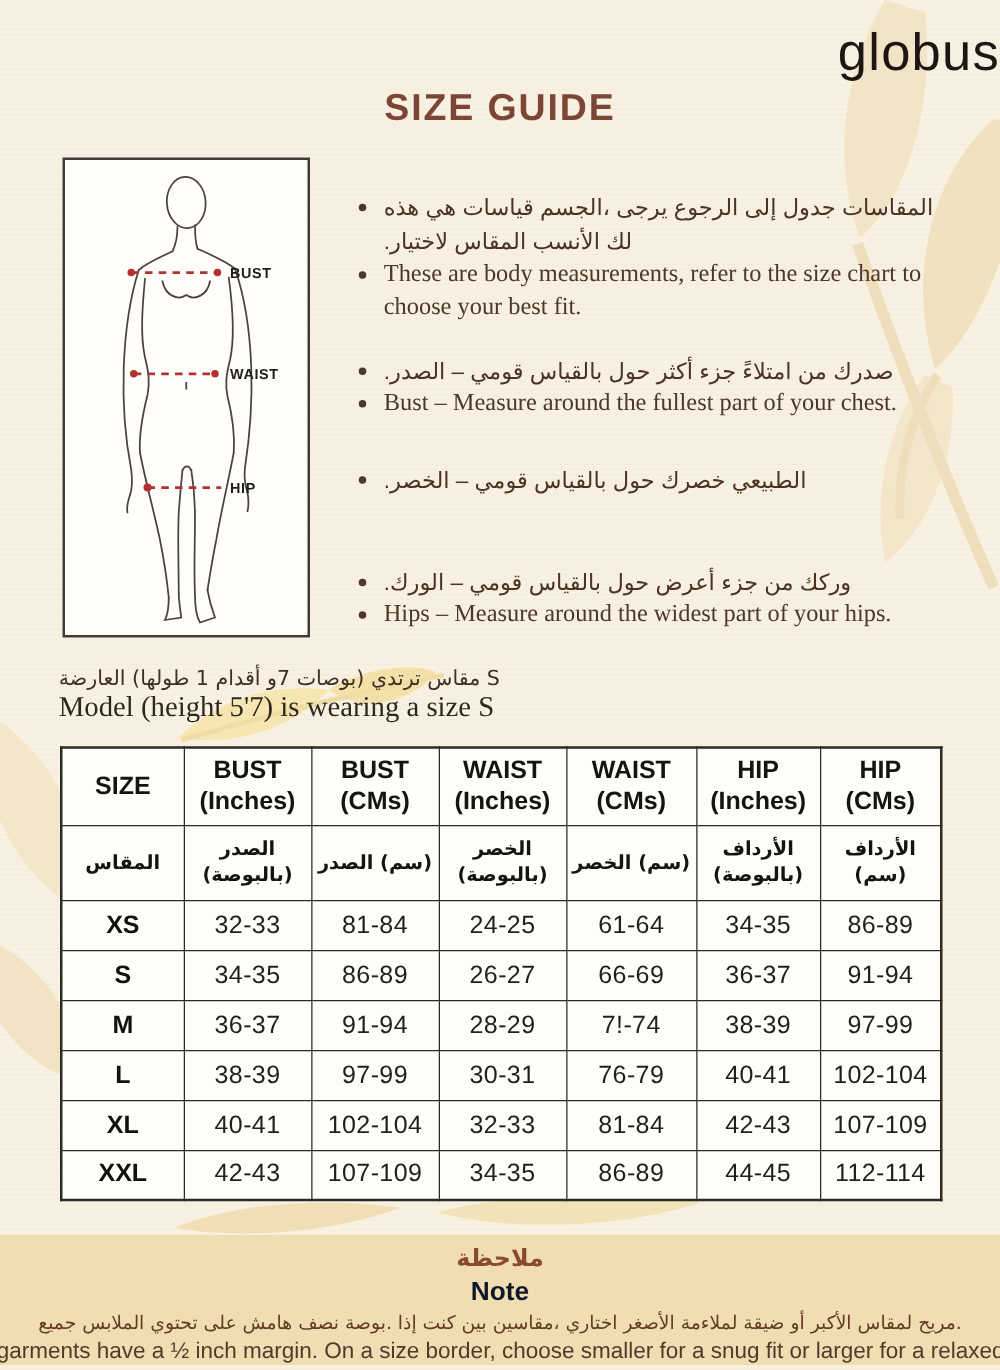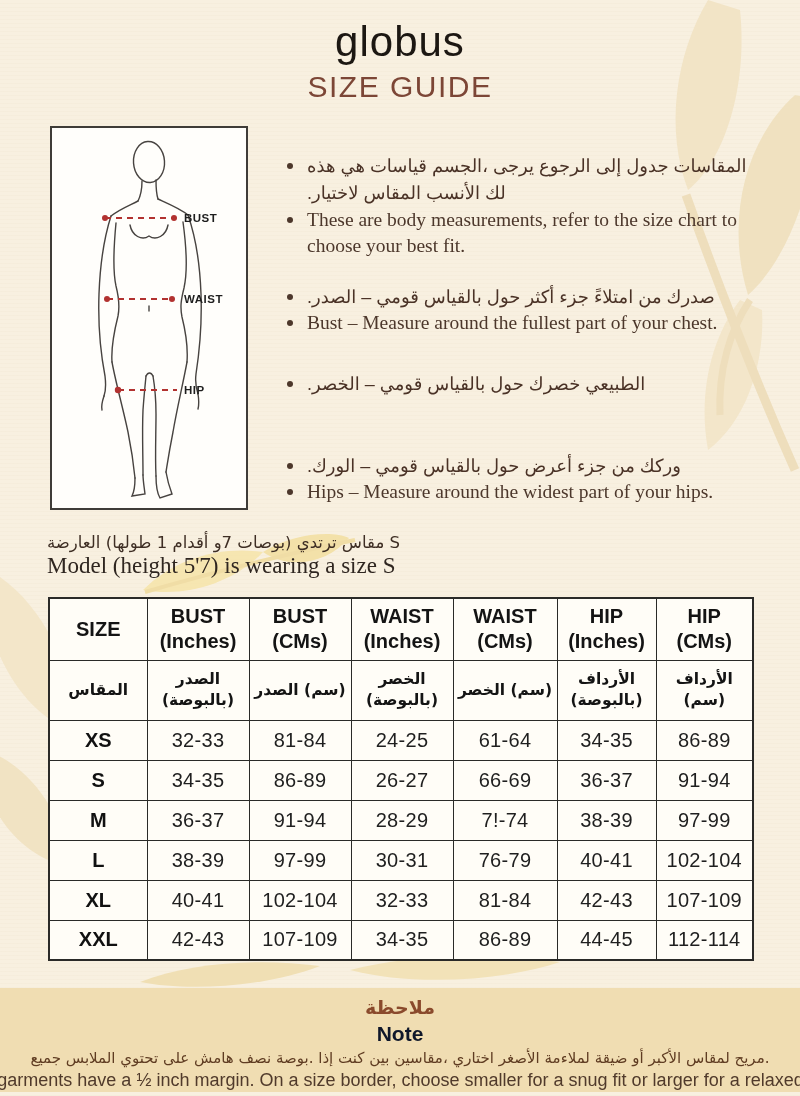--- a/index.html
+++ b/index.html
@@ -2,22 +2,22 @@
 <html><head>
 <meta charset="utf-8">
 <style>
   html,body{margin:0;padding:0;}
   #page{position:relative;width:800px;height:1096px;overflow:hidden;
     background:#f8f0e0;
     background-image:repeating-linear-gradient(0deg, rgba(180,150,100,0.035) 0px, rgba(180,150,100,0.035) 1px, transparent 1px, transparent 4px);
     font-family:"Liberation Sans", sans-serif;}
   .decor{position:absolute;z-index:0;}
   .layer{position:absolute;z-index:2;}
-  #brand{top:18px;left:0;width:100%;text-align:center;font-size:42px;font-weight:400;color:#1c1712;letter-spacing:1px;}
-  #title{top:70px;left:0;width:100%;text-align:center;font-size:30px;font-weight:400;color:#7c4636;letter-spacing:1.5px;}
+  #brand{top:18px;left:0;width:100%;text-align:right;font-size:42px;font-weight:400;color:#1c1712;letter-spacing:1px;}
+  #title{top:70px;left:0;width:100%;text-align:center;font-size:30px;font-weight:700;color:#7c4636;letter-spacing:1.5px;}
   .figure-panel{left:50px;top:126px;width:198px;height:384px;background:#fffefb;border:2px solid #3f3c38;box-sizing:border-box;}
   .figure-panel svg{display:block;width:100%;height:100%;}
   .bullet{position:absolute;left:285px;width:470px;padding-left:22px;box-sizing:border-box;}
   .bullet .dot{position:absolute;left:2px;top:10px;width:6px;height:6px;border-radius:50%;background:#4c372b;}
   .bline{display:block;white-space:nowrap;}
   .bline:empty{display:none;}
   .bullet.ar .bline{font-family:Liberation Sans, sans-serif;font-size:18px;line-height:27px;color:#4a3226;}
   .bullet.en .bline{font-family:"Liberation Serif", serif;font-size:19.5px;line-height:26px;color:#4c372b;}
   #model-note{left:47px;top:531px;}
   #model-ar{display:block;font-family:"DejaVu Sans", sans-serif;font-size:16.5px;line-height:23px;color:#3e2e24;white-space:nowrap;}

